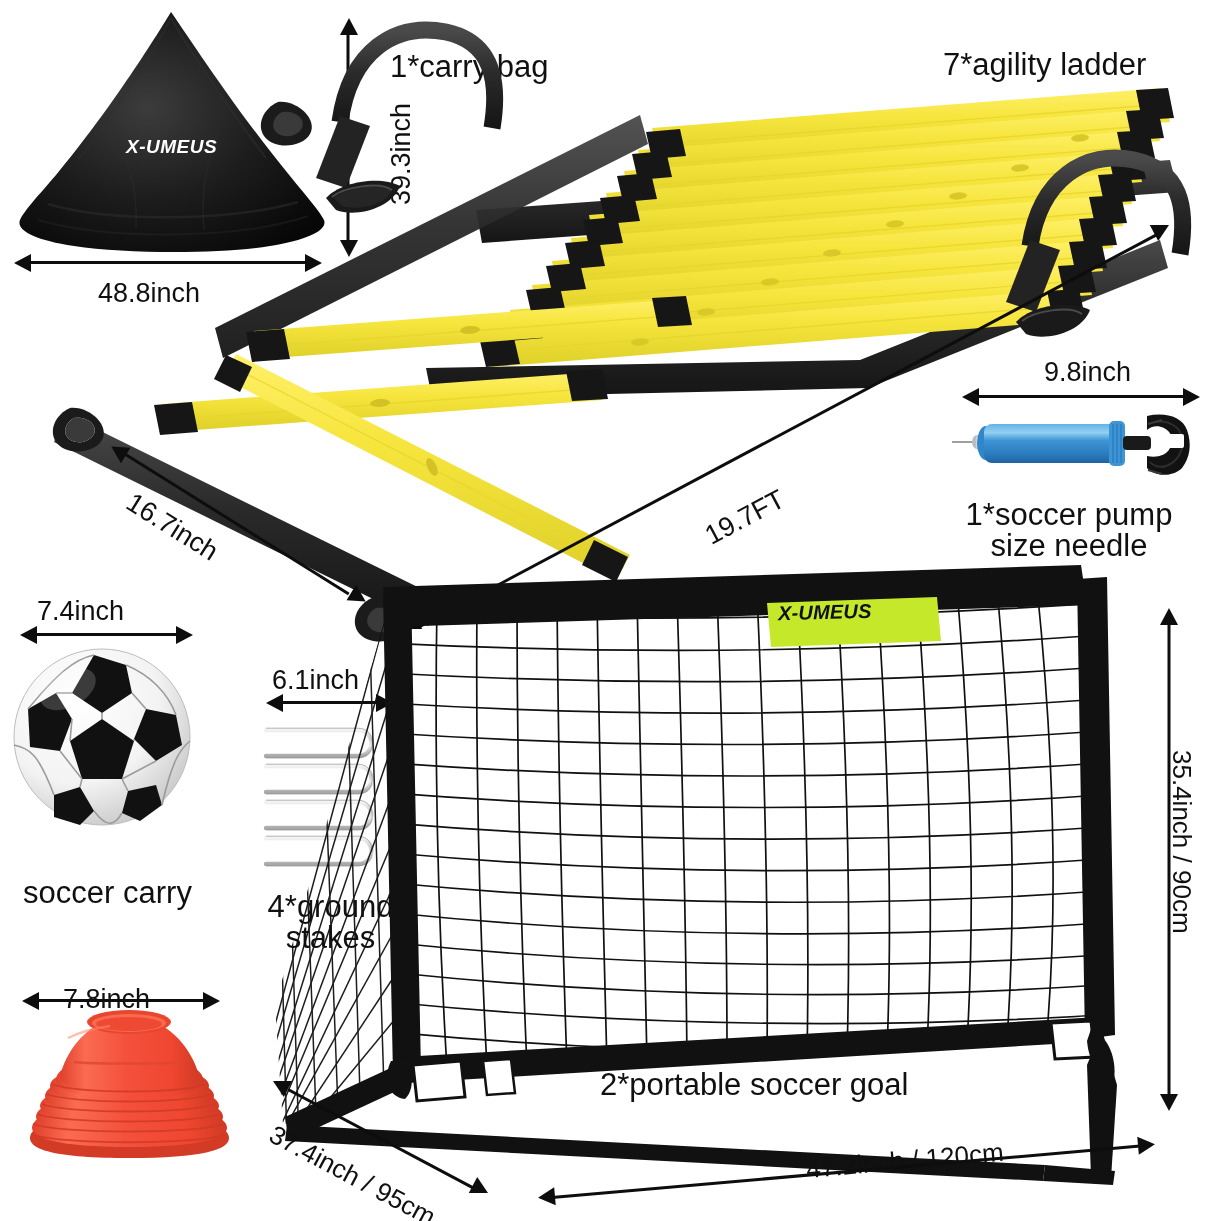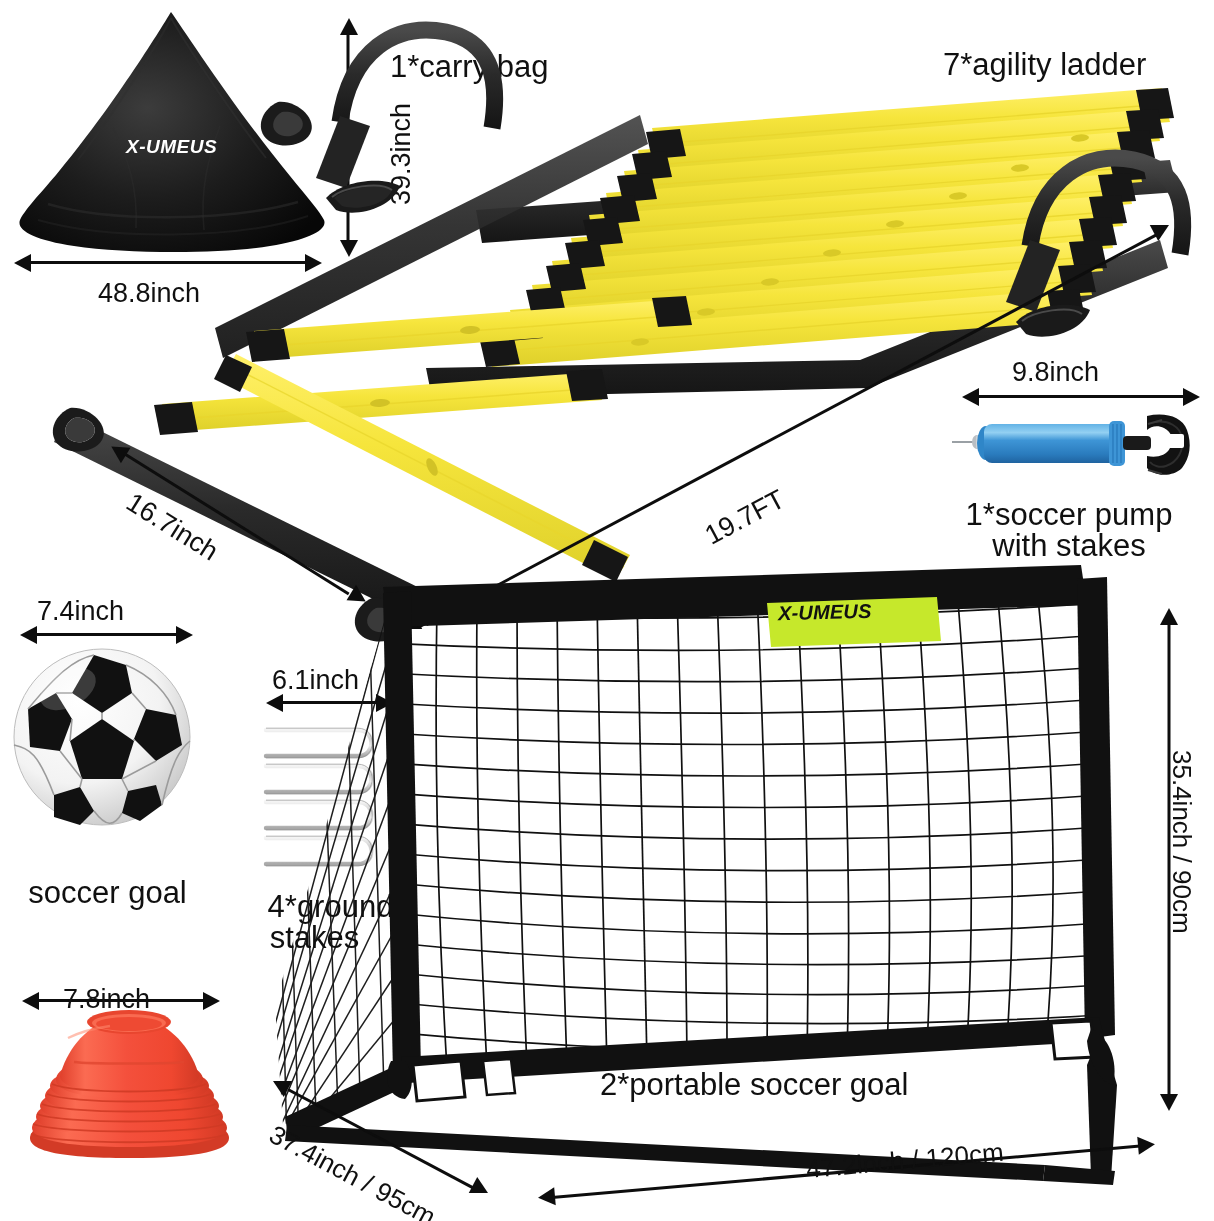--- a/index.html
+++ b/index.html
@@ -334,24 +334,24 @@
       <path d="M198 24 L212 20" stroke="#3a3a3a" stroke-width="2"></path>
       <path d="M198 70 L212 74" stroke="#3a3a3a" stroke-width="2"></path>
     </svg>
   </div>
 
   <div class="abs" style="left:962px; top:396px;">
     <div class="arrowhead ah-left" style="left:0px; top:-8px;"></div>
     <div class="dimline" style="left:14px; top:-1px; width:208px;"></div>
     <div class="arrowhead ah-right" style="left:221px; top:-8px;"></div>
   </div>
-  <div class="lbl dim" style="left:1012px; top:357px;">9.8inch</div>
+  <div class="lbl dim" style="left:1044px; top:357px;">9.8inch</div>
 
   <div class="lbl big center" style="left:944px; top:498px; width:250px;">1*soccer pump</div>
-  <div class="lbl big center" style="left:944px; top:529px; width:250px;">with stakes</div>
+  <div class="lbl big center" style="left:944px; top:529px; width:250px;">size needle</div>
 
   <div class="abs" id="ball">
     <svg width="185" height="185" viewBox="0 0 185 185">
       <defs>
         <radialGradient id="ballg" cx="36%" cy="30%" r="75%">
           <stop offset="0%" stop-color="#ffffff"></stop>
           <stop offset="62%" stop-color="#f3f3f3"></stop>
           <stop offset="100%" stop-color="#c9c9c9"></stop>
         </radialGradient>
       </defs>
@@ -385,21 +385,21 @@
     </svg>
   </div>
 
   <div class="abs" style="left:20px; top:634px;">
     <div class="arrowhead ah-left" style="left:0px; top:-8px;"></div>
     <div class="dimline" style="left:14px; top:-1px; width:143px;"></div>
     <div class="arrowhead ah-right" style="left:156px; top:-8px;"></div>
   </div>
   <div class="lbl dim" style="left:37px; top:596px;">7.4inch</div>
 
-  <div class="lbl big center" style="left:0px; top:876px; width:215px;">soccer goal</div>
+  <div class="lbl big center" style="left:0px; top:876px; width:215px;">soccer carry</div>
 
   <div class="abs" id="stakes">
     <svg width="135" height="150" viewBox="0 0 135 150">
       <defs>
         <linearGradient id="steel" x1="0" y1="0" x2="0" y2="1">
           <stop offset="0%" stop-color="#f4f4f4"></stop>
           <stop offset="35%" stop-color="#cfcfcf"></stop>
           <stop offset="60%" stop-color="#ededed"></stop>
           <stop offset="100%" stop-color="#a8a8a8"></stop>
         </linearGradient>
@@ -420,21 +420,21 @@
   </div>
 
   <div class="abs" style="left:266px; top:702px;">
     <div class="arrowhead ah-left" style="left:0px; top:-8px;"></div>
     <div class="dimline" style="left:14px; top:-1px; width:97px;"></div>
     <div class="arrowhead ah-right" style="left:110px; top:-8px;"></div>
   </div>
   <div class="lbl dim" style="left:272px; top:665px;">6.1inch</div>
 
   <div class="lbl big center" style="left:248px; top:890px; width:165px;">4*ground</div>
-  <div class="lbl big center" style="left:232px; top:921px; width:165px;">stakes</div>
+  <div class="lbl big center" style="left:248px; top:921px; width:165px;">stakes</div>
 
   <div class="abs" id="cones">
     <svg width="215" height="160" viewBox="0 0 215 160">
       <defs>
         <linearGradient id="cgrad" x1="0" y1="0" x2="1" y2="0">
           <stop offset="0%" stop-color="#e0402c"></stop>
           <stop offset="18%" stop-color="#fb6b52"></stop>
           <stop offset="48%" stop-color="#f4503c"></stop>
           <stop offset="80%" stop-color="#ef4730"></stop>
           <stop offset="100%" stop-color="#d23a25"></stop>

